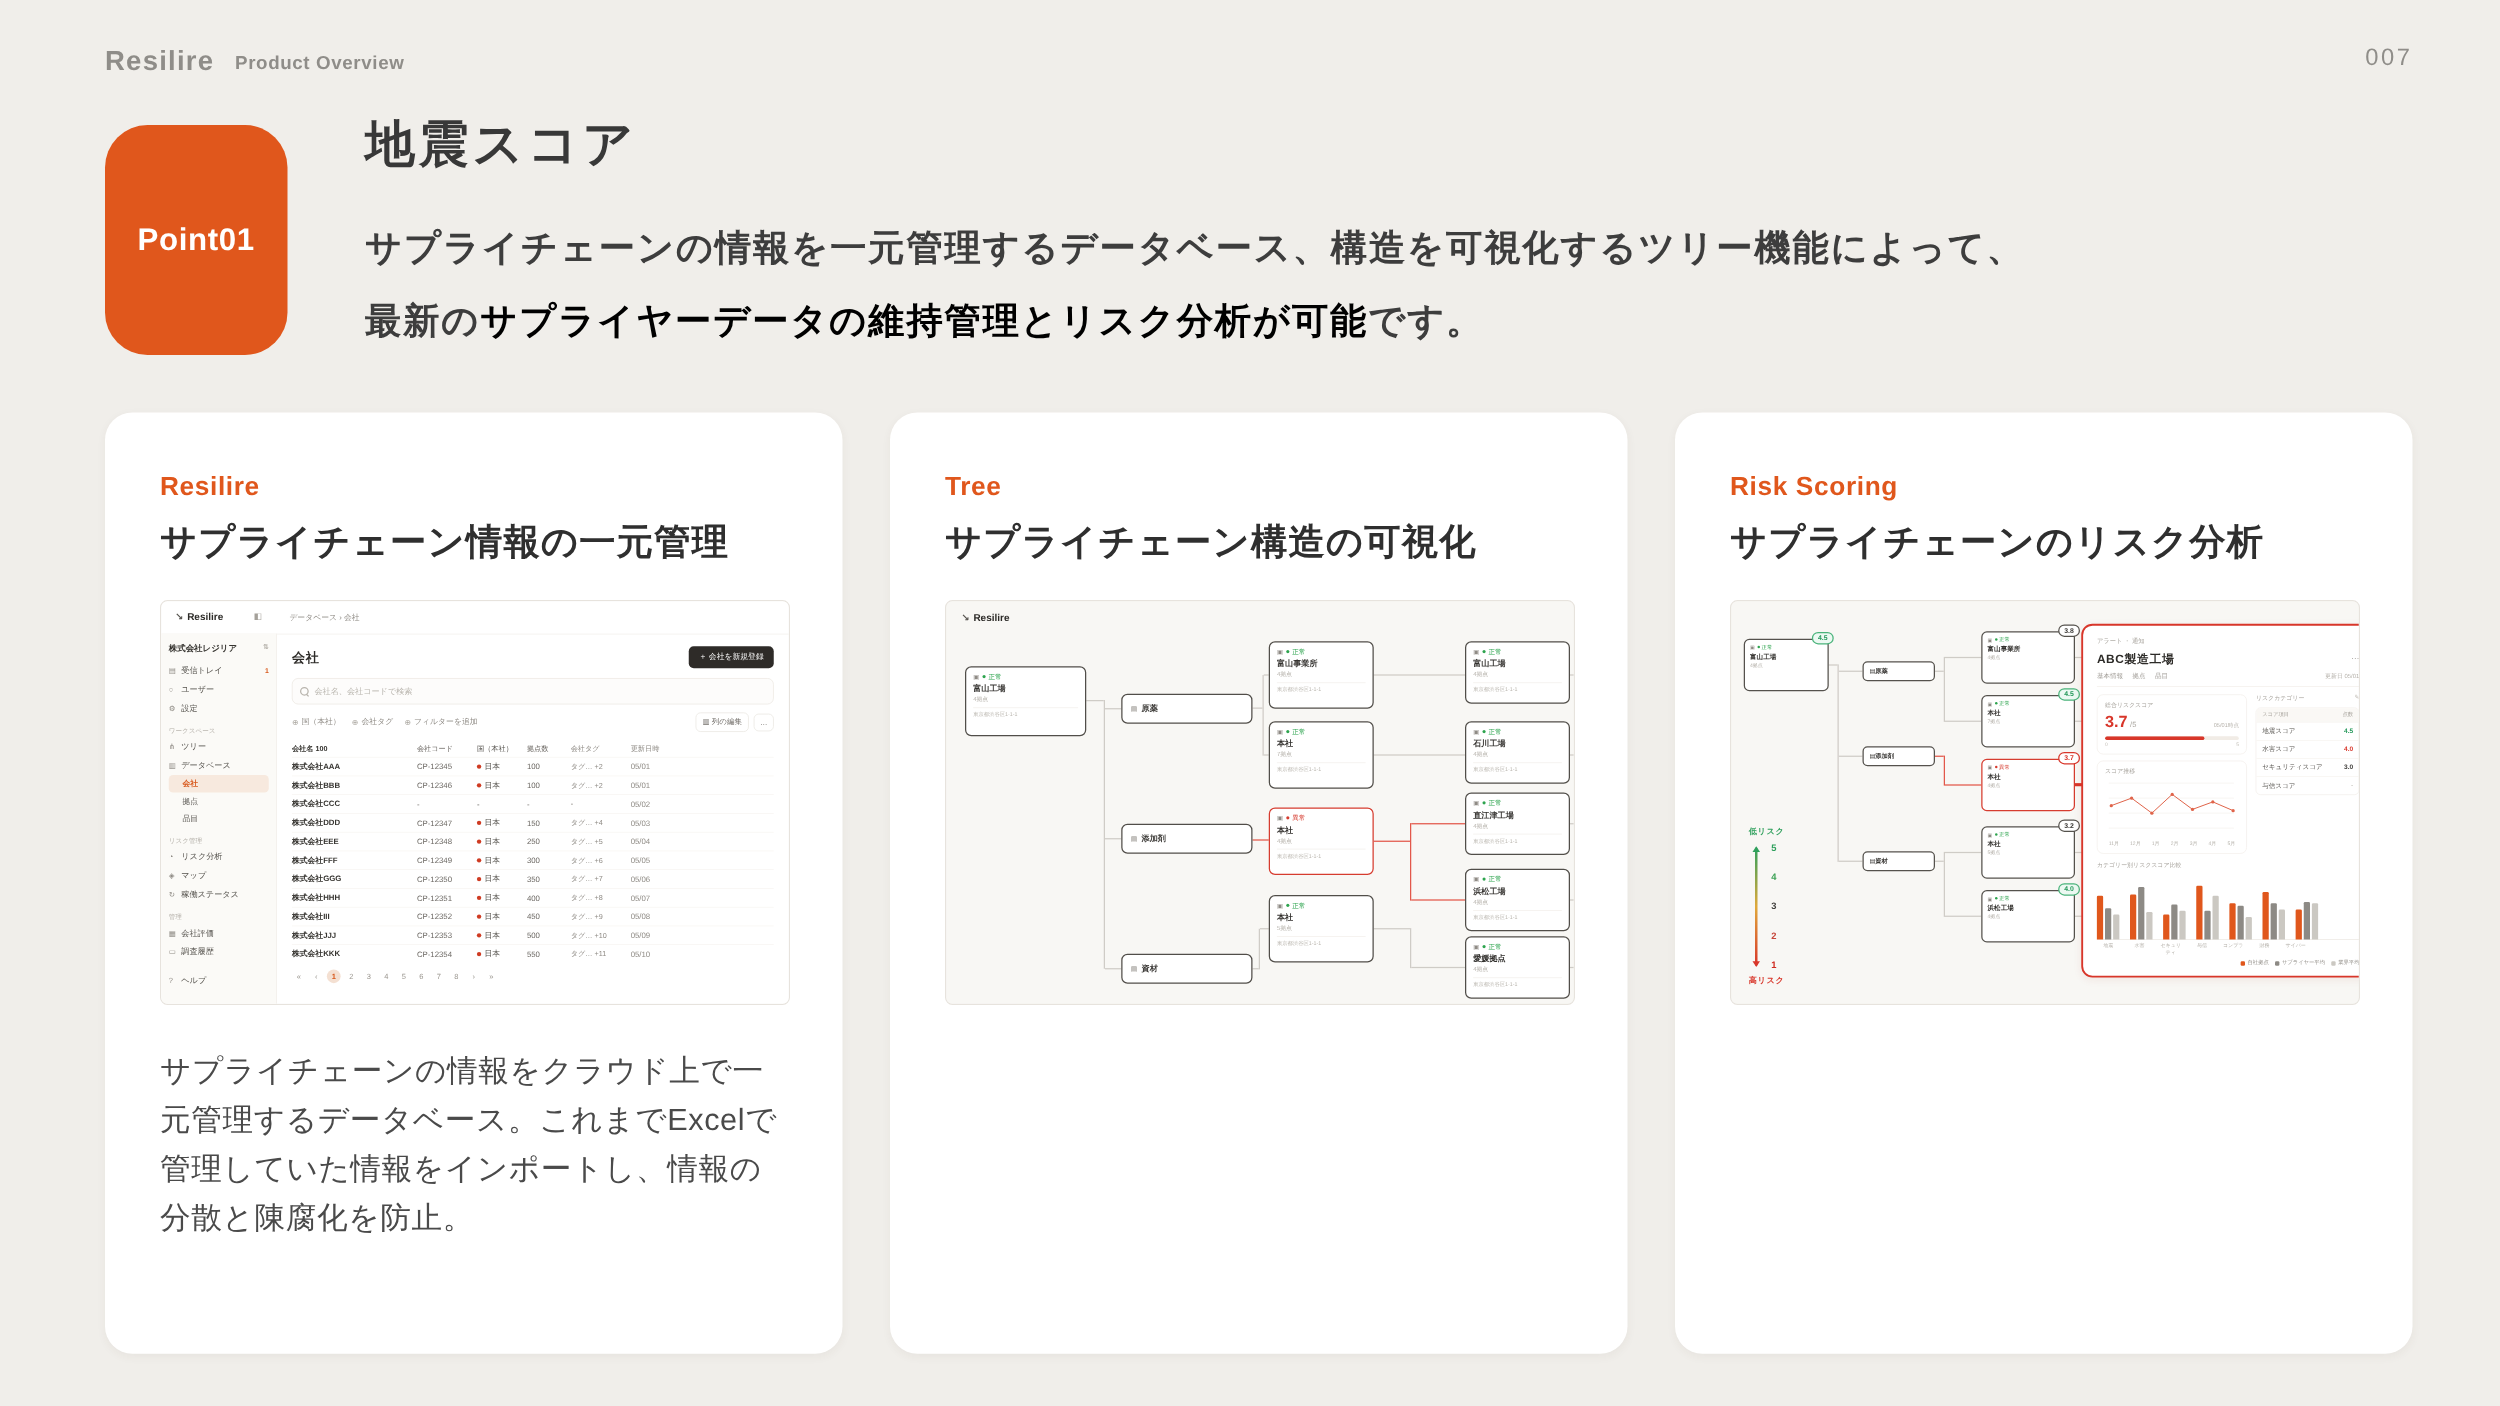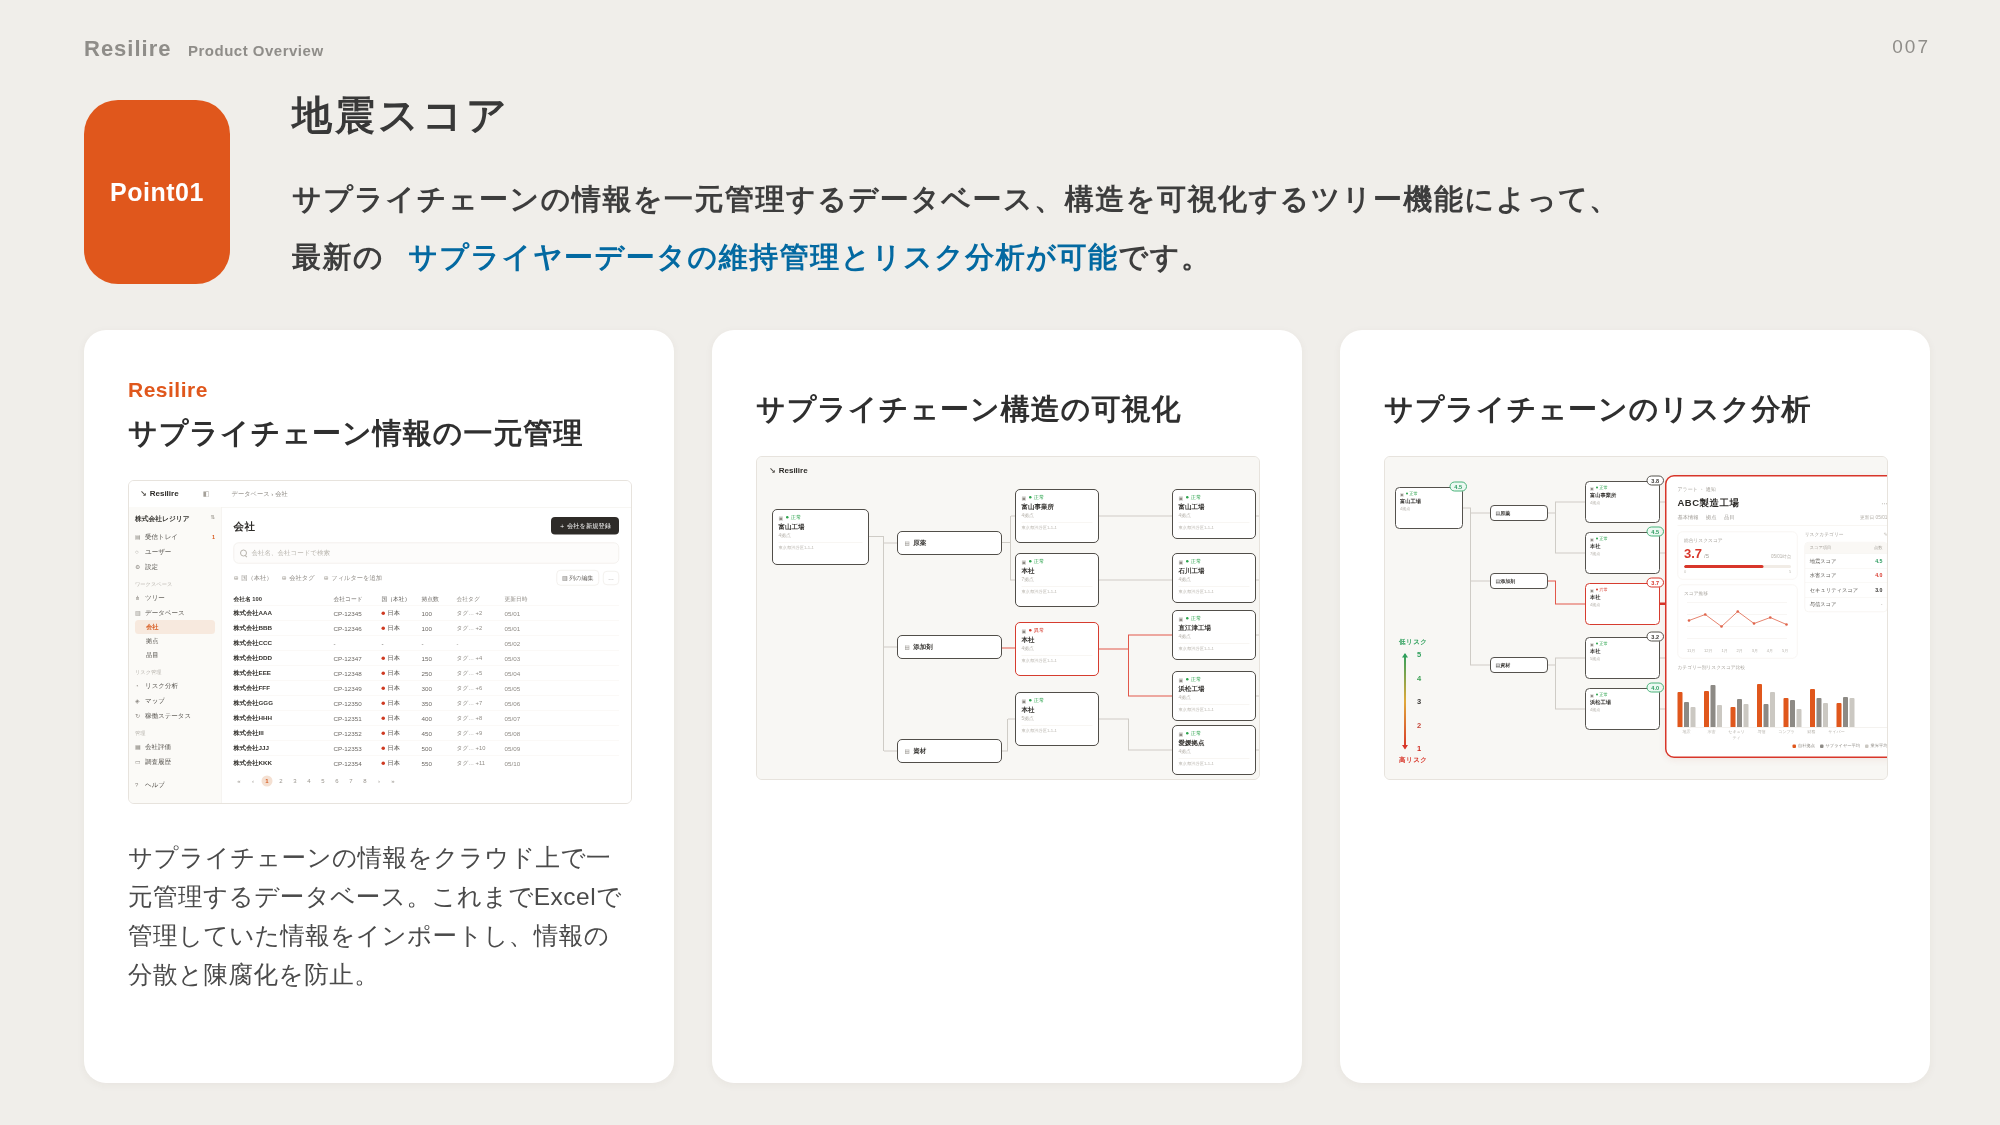--- a/index.html
+++ b/index.html
@@ -9,21 +9,21 @@
   
   .brand{position:absolute;left:84px;top:36px;font-size:22px;font-weight:bold;color:#8f8d89;letter-spacing:1px;}
   .subhead{position:absolute;left:188px;top:42px;font-size:15px;font-weight:bold;color:#8f8d89;letter-spacing:.5px;}
   .pagenum{position:absolute;right:70px;top:36px;font-size:19px;color:#8f8d89;letter-spacing:2px;}
 
   
   .point-badge{position:absolute;left:84px;top:100px;width:146px;height:184px;background:#e0571c;border-radius:34px;display:flex;align-items:center;justify-content:center;}
   .point-badge span{color:#fff;font-size:25px;font-weight:bold;letter-spacing:.5px;}
   .main-title{position:absolute;left:292px;top:88px;font-size:40px;font-weight:bold;color:#383838;letter-spacing:3px;}
   .lead{position:absolute;left:292px;top:170px;font-size:29px;font-weight:bold;color:#3d3d3d;line-height:58px;letter-spacing:1.5px;}
-  .lead .hl{color:#0369a1;margin-left:24px;}
+  .lead .hl{color:#000000;}
 
   
   .card{position:absolute;top:330px;width:590px;height:753px;background:#fff;border-radius:22px;box-shadow:0 2px 8px rgba(80,60,40,.05);box-sizing:border-box;padding:48px 44px 0 44px;}
   .card.c1{left:84px}.card.c2{left:712px}.card.c3{left:1340px}
   .card-tag{font-size:21px;font-weight:bold;color:#e0571c;letter-spacing:.5px;}
   .card-title{font-size:29px;font-weight:bold;color:#2f2f2f;margin-top:12px;letter-spacing:1px;}
   .shot{position:relative;width:502px;height:322px;margin-top:26px;border:1px solid #e7e3dd;border-radius:6px;overflow:hidden;background:#fff;}
   .shot.warm{background:#f8f7f4;}
   .mini{position:absolute;left:0;top:0;width:1004px;height:644px;transform:scale(.5);transform-origin:0 0;}
   .card-desc{font-size:24.5px;color:#4a4a4a;line-height:39px;margin-top:34px;letter-spacing:.5px;}
@@ -394,20 +394,21 @@
               <span class="pg">›</span>
               <span class="pg">»</span>
             </div>
         </div>
       </div>
     </div>
     <p class="card-desc">サプライチェーンの情報をクラウド上で一元管理するデータベース。これまでExcelで管理していた情報をインポートし、情報の分散と陳腐化を防止。</p>
   </section>
 
   <section class="card c2">
+    <div class="card-tag">Tree</div>
     <div class="card-title">サプライチェーン構造の可視化</div>
     <div class="shot warm">
       <div class="mini tree">
         <div class="tree-logo"><span class="tick">↘</span><span>Resilire</span></div>
         <div style="position:absolute;inset:0;">
             <div class="ln" style="left: 224px; top: 158px; width: 28px; height: 2px;"></div>
             <div class="ln" style="left: 252px; top: 158px; width: 2px; height: 430px;"></div>
             <div class="ln" style="left: 254px; top: 171px; width: 26px; height: 2px;"></div>
             <div class="ln" style="left: 254px; top: 379px; width: 26px; height: 2px;"></div>
             <div class="ln" style="left: 254px; top: 587px; width: 26px; height: 2px;"></div>
@@ -534,20 +535,21 @@
               <div class="nm">愛媛拠点</div>
               <div class="sub">4拠点</div>
               <div class="addr">東京都渋谷区1-1-1</div>
             </div>
           </div>
       </div>
     </div>
   </section>
 
   <section class="card c3">
+    <div class="card-tag">Risk Scoring</div>
     <div class="card-title">サプライチェーンのリスク分析</div>
     <div class="shot warm">
       <div class="mini risk">
         <div style="position:absolute;inset:0;">
             <div class="ln" style="left: 156px; top: 101px; width: 14px; height: 2px;"></div>
             <div class="ln" style="left: 170px; top: 101px; width: 2px; height: 316px;"></div>
             <div class="ln" style="left: 172px; top: 111px; width: 38px; height: 2px;"></div>
             <div class="ln" style="left: 172px; top: 247px; width: 38px; height: 2px;"></div>
             <div class="ln" style="left: 172px; top: 415px; width: 38px; height: 2px;"></div>
             <div class="ln" style="left: 326px; top: 111px; width: 14px; height: 2px;"></div>

